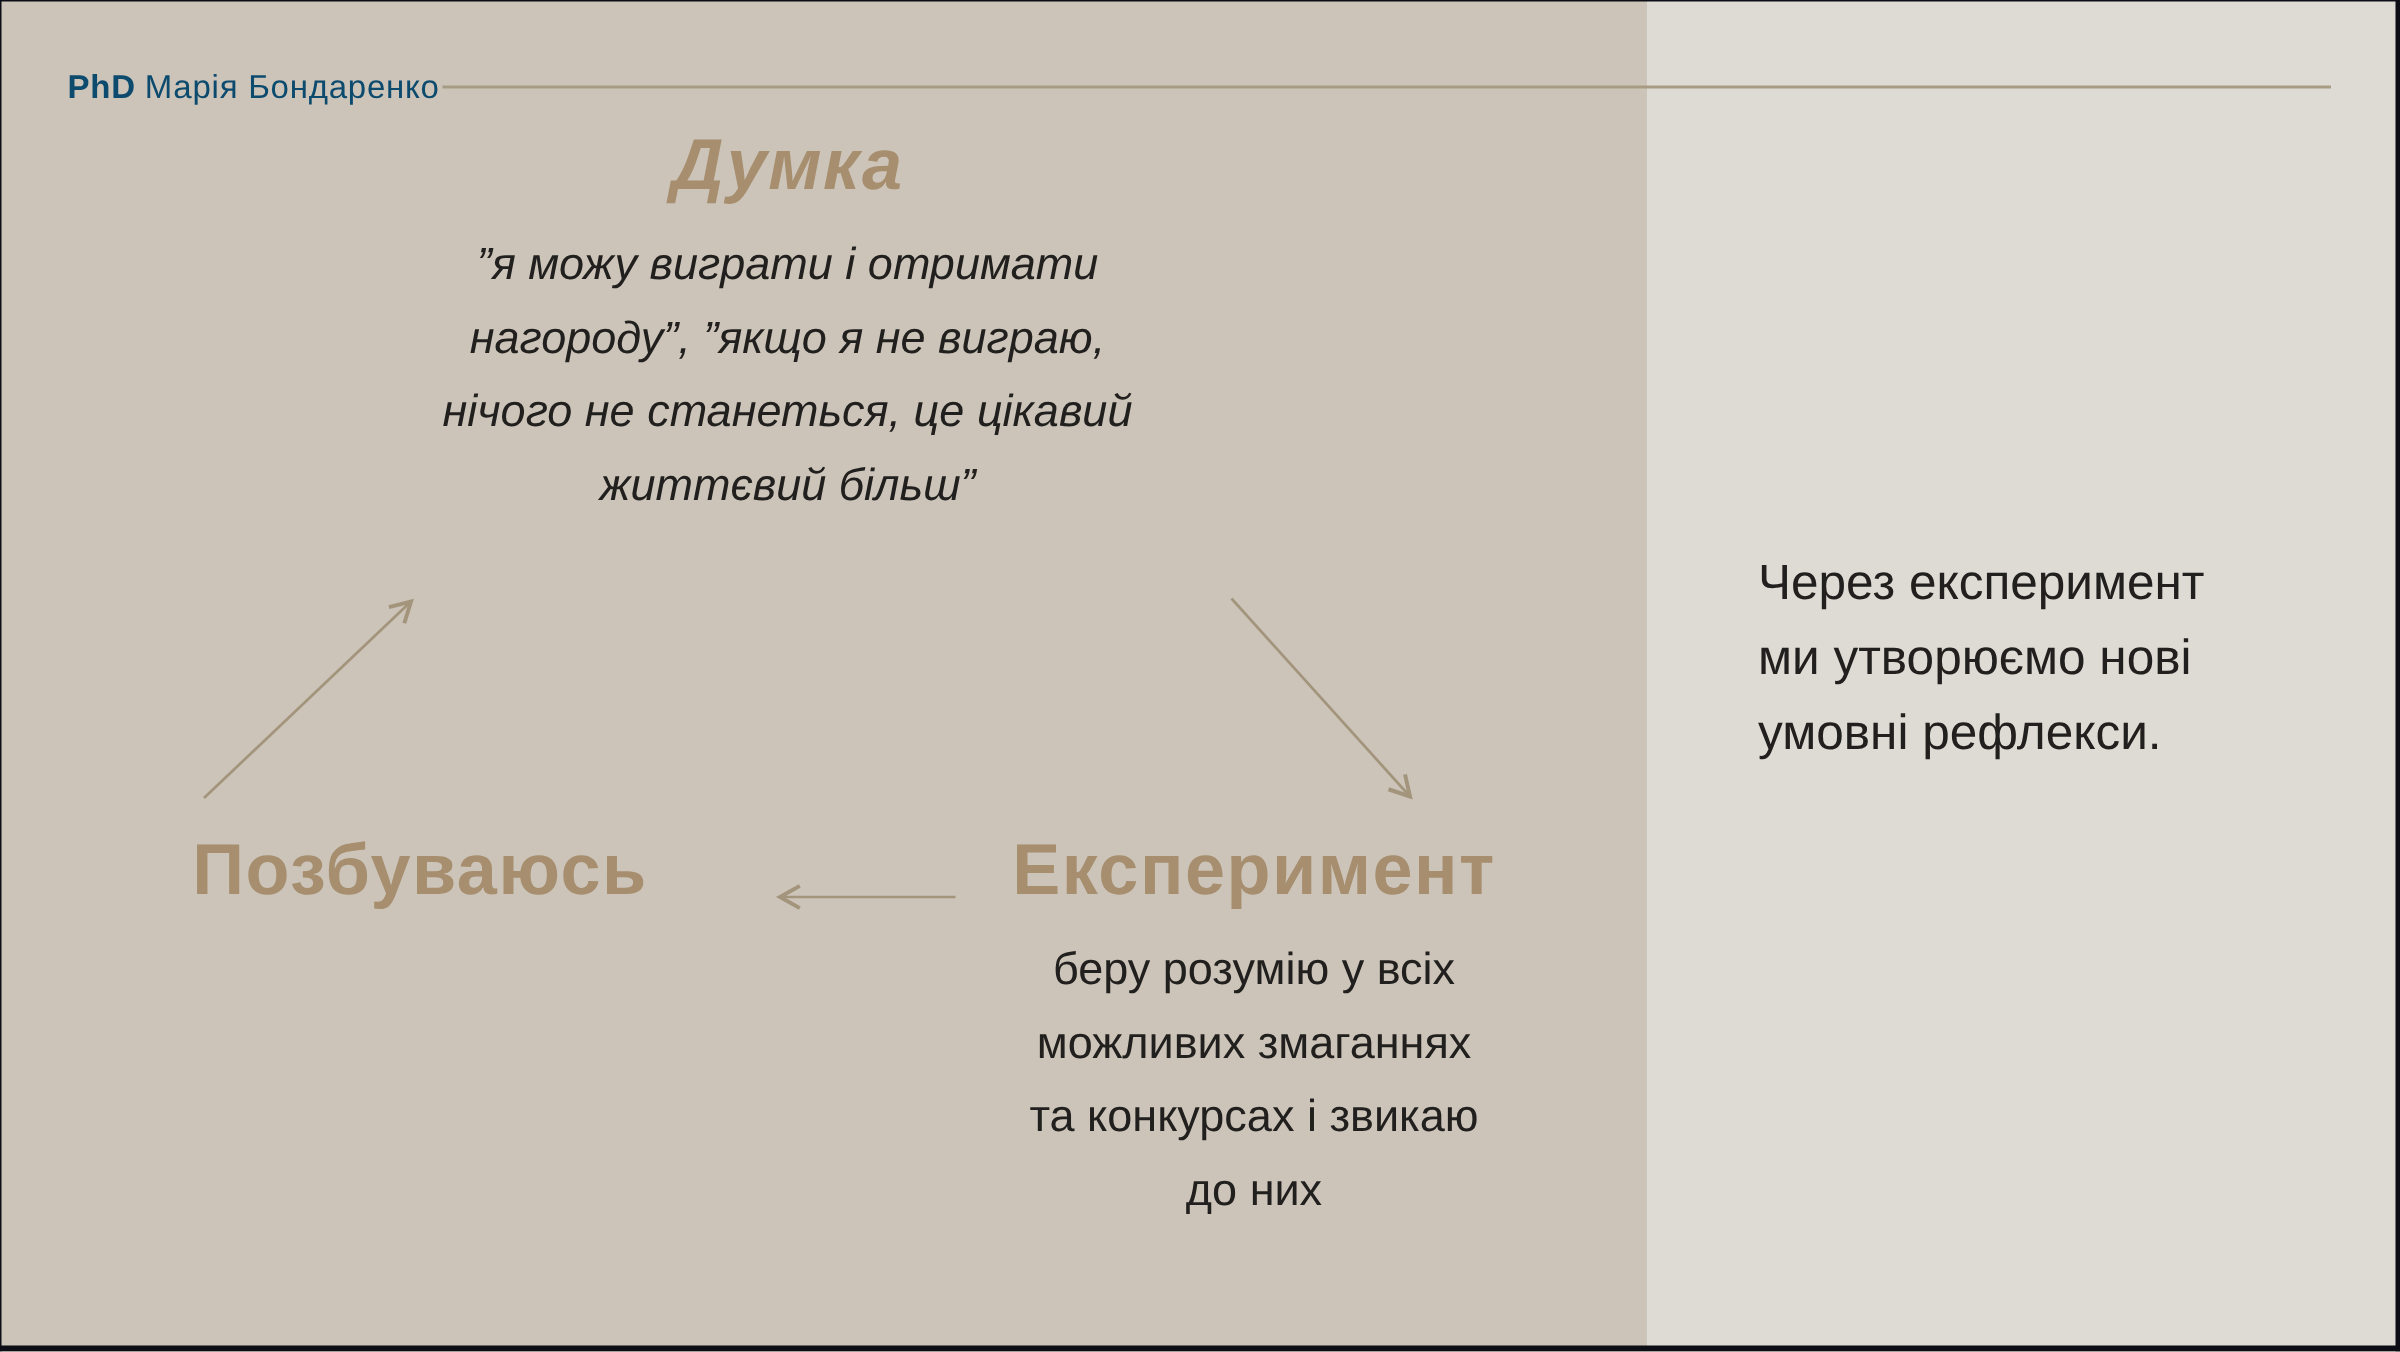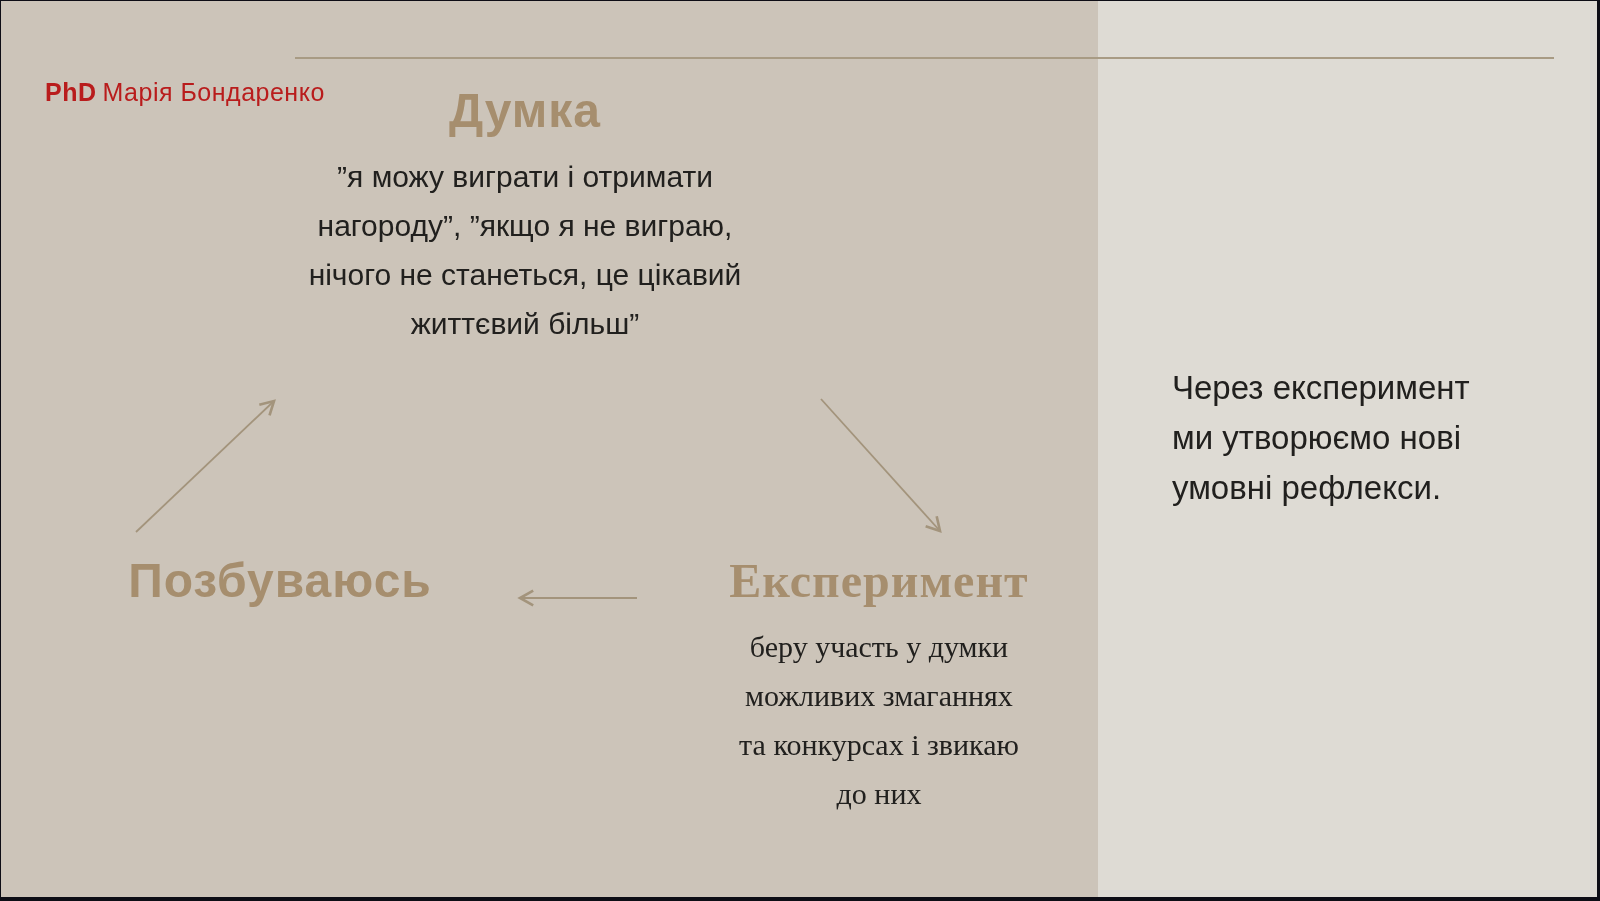--- a/index.html
+++ b/index.html
@@ -34,25 +34,24 @@
   .edge-top    { left: 0; top: 0; width: 1600px; height: 1px; }
   .edge-left   { left: 0; top: 0; width: 1px; height: 901px; }
   .edge-right  { right: 0; top: 0; width: 3px; height: 901px; }
   .edge-bottom { left: 0; bottom: 0; width: 1600px; height: 4px; }
 
   
   .brand {
     position: absolute;
     left: 45px;
     top: 45px;
-    font-size: 25px;
+    font-size: 22px;
     letter-spacing: 0.5px;
-    color: #b91c1c;
+    color: #0c4a6e;
     white-space: nowrap;
-    margin-top: 33px;
   }
   .brand .prefix { font-weight: 700; margin-right: 6px; }
   .header-rule {
     position: absolute;
     left: 295px;
     top: 57px;
     width: 1259px;
     height: 2px;
     background: #a89b84;
   }
@@ -70,23 +69,23 @@
     color: #a68e6e;
     margin: 0;
   }
   .node-body {
     margin-top: 14px;
     font-size: 30px;
     line-height: 49px;
     color: #21201e;
     white-space: pre-line;
   }
-  .node-thought    { left: 270px; top: 84px;  width: 510px; }
+  .node-thought    { left: 270px; top: 84px;  width: 510px; font-style: italic; }
   .node-rid        { left: 20px;  top: 554px; width: 520px; }
-  .node-experiment { left: 649px; top: 554px; width: 460px; font-family: Liberation Serif, serif; }
+  .node-experiment { left: 606px; top: 554px; width: 460px; }
 
   
   .side-note {
     position: absolute;
     left: 1172px;
     top: 363px;
     width: 380px;
     font-size: 33px;
     line-height: 50px;
     color: #21201e;
@@ -122,21 +121,21 @@
 нічого не станеться, це цікавий
 життєвий більш”</div>
   </div>
 
   <div class="node node-rid">
     <h2 class="node-title">Позбуваюсь</h2>
   </div>
 
   <div class="node node-experiment">
     <h2 class="node-title">Експеримент</h2>
-    <div class="node-body">беру участь у думки
+    <div class="node-body">беру розумію у всіх
 можливих змаганнях
 та конкурсах і звикаю
 до них</div>
   </div>
 
   <div class="side-note">Через експеримент
 ми утворюємо нові
 умовні рефлекси.</div>
 
   <svg class="arrows-layer" width="1600" height="901" viewBox="0 0 1600 901" xmlns="http://www.w3.org/2000/svg">

